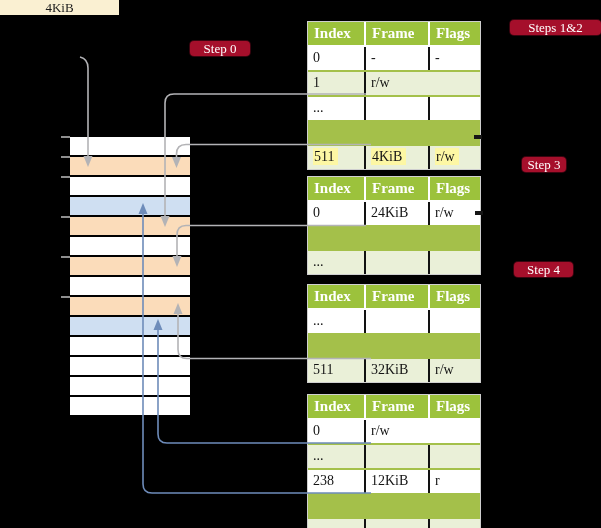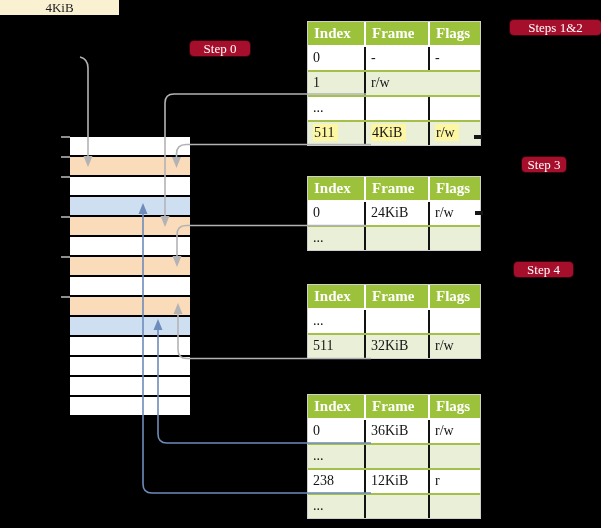--- a/index.html
+++ b/index.html
@@ -40,21 +40,21 @@
   .ptable{
     position:absolute;left:307px;width:172px;
     border:1px solid var(--tbl-outline,#cfcfcf);
     background:var(--tbl-green,#a4c04a);
   }
   .ptable .hdr{display:flex;height:23px;border-bottom:2px solid #fff;
     background:var(--tbl-hdr,#9cc23c);color:#fff;font-weight:bold;font-size:15px;justify-content:flex-end;}
   .ptable .hdr .hcell{line-height:23px;padding-left:6px;box-sizing:border-box;border-right:2px solid #fff;}
   .ptable .hdr .hcell:last-child{border-right:none;}
   .ptable .trow{display:flex;height:23px;border-bottom:2px solid var(--tbl-green,#a4c04a);}
-  .ptable .trow:last-child{border-bottom:none;}
+  .ptable .trow:last-child{border-bottom:none;margin-top:24px;}
   .ptable .trow.alt .tcell{background:var(--tbl-alt,#eaf0d8);}
   .ptable .tcell{background:#fff;color:#141414;font-size:14px;line-height:22px;
     padding-left:5px;box-sizing:border-box;border-right:2px solid #121212;}
   .ptable .tcell:last-child{border-right:none;}
   .c-index{width:58px;} .c-frame{width:64px;} .c-flags{flex:1;}
   .hl{background:var(--hl,#fdf7a4);padding:1px 4px 1px 1px;}
 
   
   .stub{position:absolute;background:#161616;width:8px;height:4px;}
 
@@ -164,21 +164,20 @@
       </div>
     </div>
   <div class="ptable" style="top:394px">
       <div class="hdr">
         <div class="hcell c-index">Index</div>
         <div class="hcell c-frame">Frame</div>
         <div class="hcell c-flags">Flags</div>
       </div>
       <div class="trow">
         <div class="tcell c-index">0</div>
-        <div class="tcell c-frame">36KiB</div>
         <div class="tcell c-flags">r/w</div>
       </div>
       <div class="trow alt">
         <div class="tcell c-index">...</div>
         <div class="tcell c-frame"></div>
         <div class="tcell c-flags"></div>
       </div>
       <div class="trow">
         <div class="tcell c-index">238</div>
         <div class="tcell c-frame">12KiB</div>

